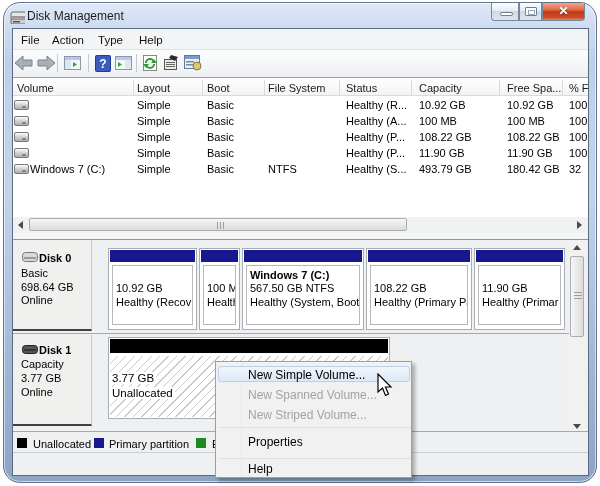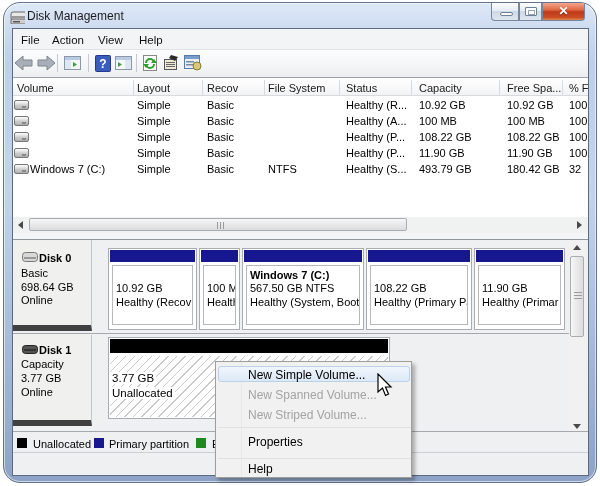--- a/index.html
+++ b/index.html
@@ -45,21 +45,21 @@
 #hscroll { position:absolute; left:0; top:139px; width:575px; height:16px; background:#f0f1f1;}
 .sbtn { position:absolute; top:0px; width:17px; height:16px; background:#f0f1f1; border:none; }
 .tri { position:absolute; width:0; height:0; }
 #hthumb { position:absolute; left:16px; top:1px; width:378px; height:13px; background:linear-gradient(180deg,#f6f6f6,#dcdcdc); border:1px solid #a9adb2; border-radius:2px;}
 #hgrip { position:absolute; left:187px; top:3px; width:8px; height:7px;
   background:repeating-linear-gradient(90deg,#9b9b9b 0 1px,transparent 1px 3px); }
 
 #split { position:absolute; left:0; top:204px; width:575px; height:7px; background:#f4f5f6; border-bottom:1px solid #8f959c; }
 
 #bottompane { position:absolute; left:0; top:211px; width:575px; height:191px; background:#eff0f1; }
-.dlabel { position:absolute; left:0; width:79px; background:#f0f0ef; border-right:1px solid #c4c7ca; border-bottom:6px solid #404040; }
+.dlabel { position:absolute; left:0; width:79px; background:#f0f0ef; border-right:1px solid #c4c7ca; border-bottom:2px solid #404040; }
 .dlabel .t { position:absolute; font-size:11px; color:#000; white-space:nowrap; }
 .diskico { position:absolute; left:9px; }
 .cell { position:absolute; background:#fff; border:1px solid #a8adb3; }
 .bar { position:absolute; left:1px; top:1px; right:1px; height:12px; }
 .ibox { position:absolute; left:3px; right:3px; top:16px; bottom:4px; border:1px solid #b6b8bb; background:#fff; overflow:hidden; }
 .ibox div { position:absolute; left:3px; font-size:11px; white-space:nowrap; }
 
 #vscroll { position:absolute; left:556px; top:0px; width:16px; height:191px; background:#f1f1f1; }
 #vthumb { position:absolute; left:1px; top:16px; width:14px; height:81px; background:linear-gradient(90deg,#f6f6f6,#dcdcdc); border:1px solid #a9adb2; border-radius:2px; }
 #vgrip { position:absolute; left:3px; top:35px; width:8px; height:9px; background:repeating-linear-gradient(180deg,#9b9b9b 0 1px,transparent 1px 3px); }
@@ -97,21 +97,21 @@
       <div class="sq"></div>
     </div>
   <div class="capbtn" id="btnclose">
       <div class="x">✕</div>
     </div>
 
   <div id="client">
     <div id="menubar">
       <span style="left:8px">File</span>
       <span style="left:39px">Action</span>
-      <span style="left:85px">View</span>
+      <span style="left:85px">Type</span>
       <span style="left:126px">Help</span>
     </div>
     <div id="toolbar">
 
       <svg class="abs" style="left:1px;top:5px" width="20" height="16">
           <polygon points="9,1 9,5 18,5 18,11 9,11 9,15 1,8" fill="#a9afb8" stroke="#7e858e"></polygon>
         </svg>
       <svg class="abs" style="left:23px;top:5px" width="20" height="16">
           <polygon points="11,1 11,5 2,5 2,11 11,11 11,15 19,8" fill="#a9afb8" stroke="#7e858e"></polygon>
         </svg>
@@ -154,21 +154,21 @@
         <rect x="2" y="6" width="8" height="1.5" fill="#7a8aa0"></rect>
         <rect x="2" y="9" width="8" height="1.5" fill="#7a8aa0"></rect>
         <circle cx="13" cy="11" r="4" fill="#d8c878" stroke="#8a7a30"></circle>
       </svg>
     </div>
 
     <div id="listpane">
       <div id="lheader">
         <span style="left:4px">Volume</span>
         <span style="left:124px">Layout</span>
-        <span style="left:194px">Recov</span>
+        <span style="left:194px">Boot</span>
         <span style="left:255px">File System</span>
         <span style="left:333px">Status</span>
         <span style="left:406px">Capacity</span>
         <span style="left:494px">Free Spa...</span>
         <span style="left:556px">% Free</span>
         <div class="hsep" style="left:120px"></div>
         <div class="hsep" style="left:189px"></div>
         <div class="hsep" style="left:251px"></div>
         <div class="hsep" style="left:326px"></div>
         <div class="hsep" style="left:398px"></div>

